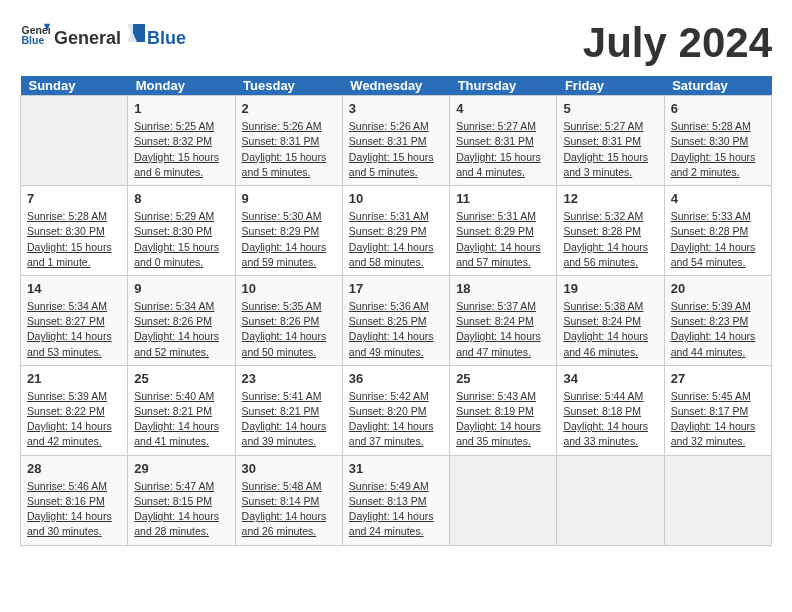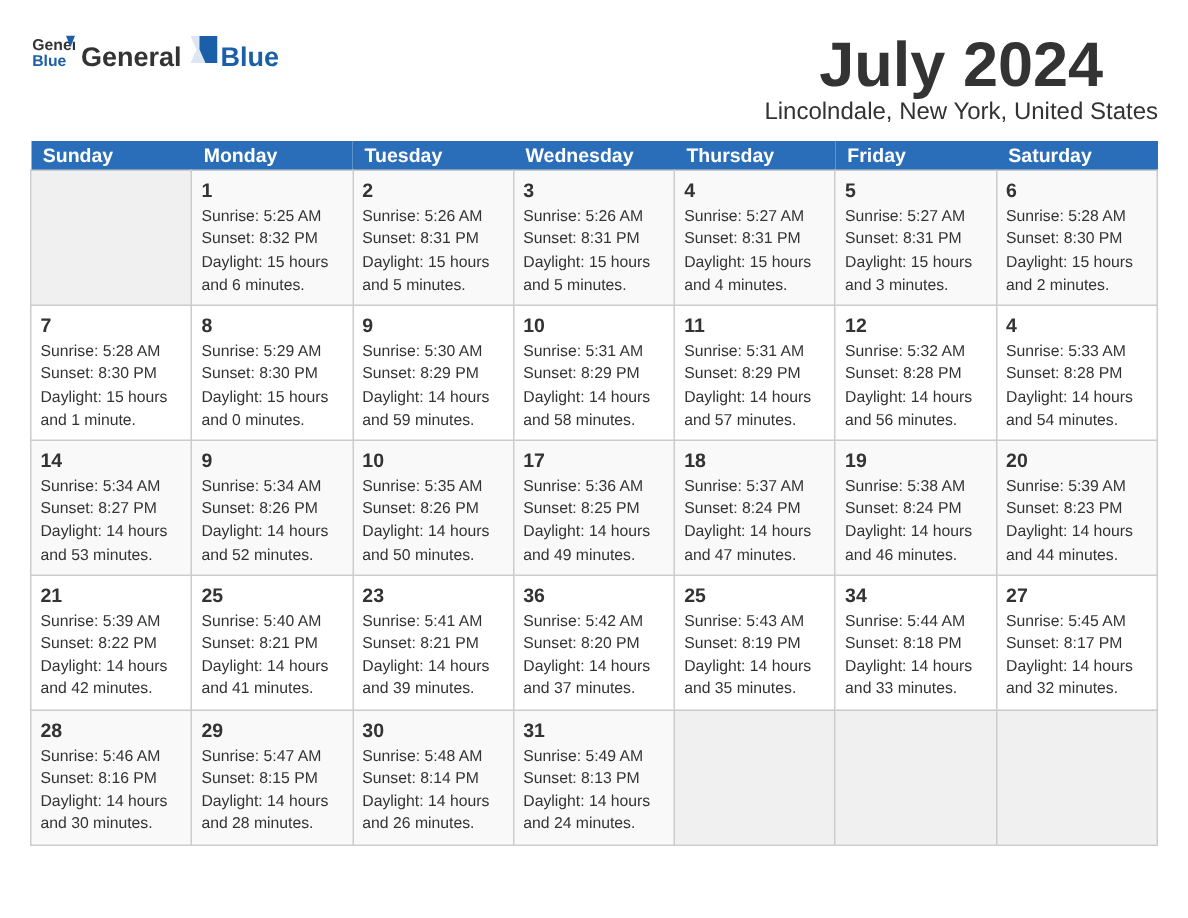--- a/index.html
+++ b/index.html
@@ -29,21 +29,21 @@
     .logo-text-blue {
       font-size: 18px;
       font-weight: bold;
       color: #1a5fa8;
     }
     .logo-icon {
       width: 30px;
       height: 30px;
     }
     .title-section {
-      text-align: center;
+      text-align: left;
     }
     .main-title {
       font-size: 42px;
       font-weight: bold;
       color: #333;
       line-height: 1.1;
     }
     .subtitle {
       font-size: 16px;
       color: #333;
@@ -72,20 +72,21 @@
       font-size: 13px;
       font-weight: bold;
       color: #333;
       display: block;
       margin-bottom: 3px;
     }
     .day-info {
       color: #333;
       font-size: 10.5px;
       line-height: 1.45;
+      text-decoration: underline;
     }
     tbody tr:nth-child(odd) td {
       background-color: #f9f9f9;
     }
     tbody tr:nth-child(even) td {
       background-color: #fff;
     }
     .empty-cell {
       background-color: #f0f0f0 !important;
     }
@@ -106,21 +107,20 @@
         <svg width="22" height="22" viewBox="0 0 22 22" style="margin: 0 2px;">
           <polygon points="4,2 18,2 22,11 18,20 4,20 8,11" fill="#1a5fa8" opacity="0.15"></polygon>
           <polygon points="10,2 22,2 22,11 22,20 14,20 10,11" fill="#1a5fa8"></polygon>
         </svg>
         <span class="logo-text-blue">Blue</span>
       </div>
     </div>
   </div>
   <div class="title-section">
     <div class="main-title">July 2024</div>
-    <div class="subtitle">Lincolndale, New York, United States</div>
   </div>
 </div>
 
 <table>
   <thead>
     <tr id="days-header">
     <th>Sunday</th>
         <th>Monday</th>
         <th>Tuesday</th>
         <th>Wednesday</th>

